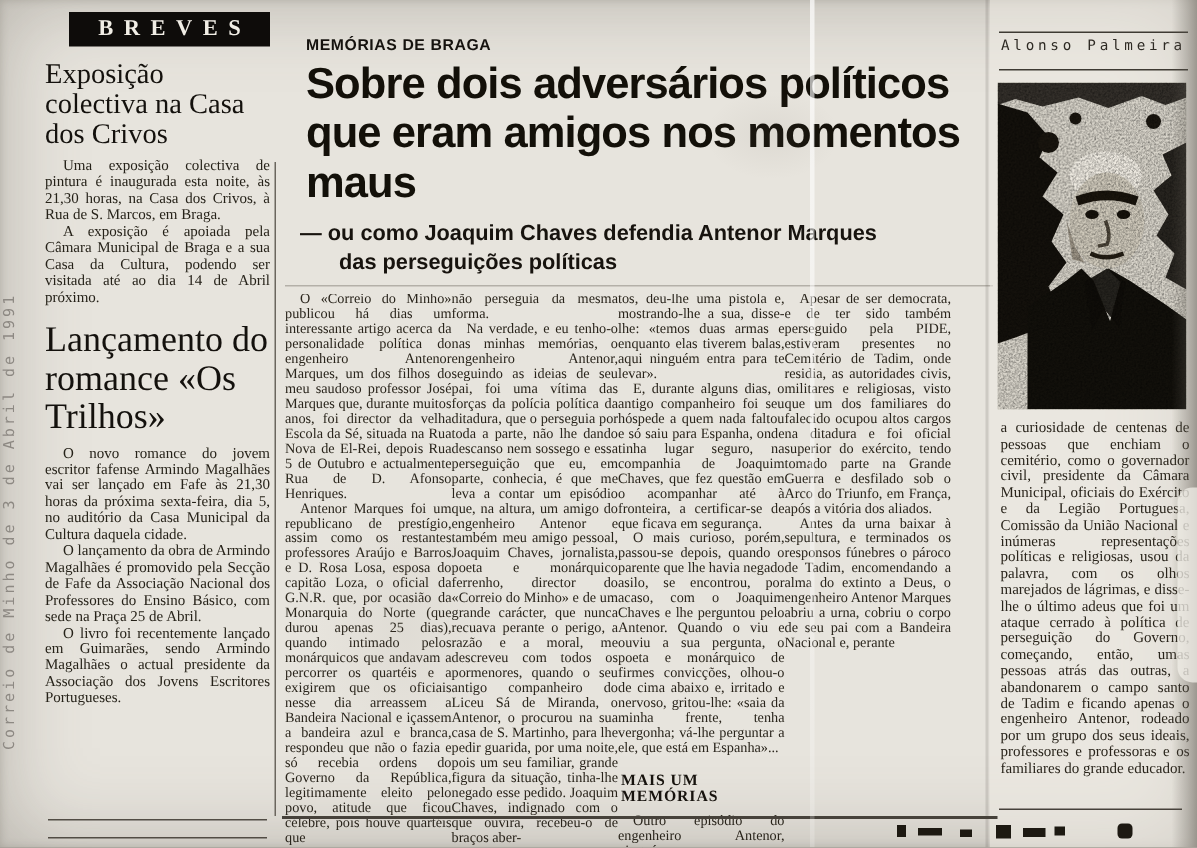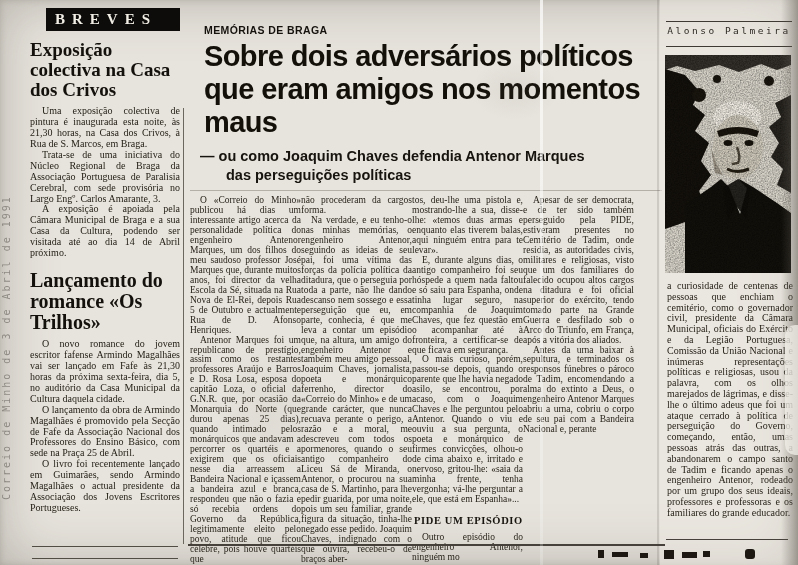--- a/index.html
+++ b/index.html
@@ -16,26 +16,26 @@
           border-radius:10px 0 0 10px;opacity:.75;z-index:8;}
   .strip-edge{position:absolute;left:657px;top:0;width:2px;height:565px;background:rgba(90,84,76,.18);z-index:2;}
   .smudge{position:absolute;border-radius:50%;pointer-events:none;z-index:1;}
   
   .margin-note{position:absolute;left:1px;top:120px;height:380px;width:20px;
           writing-mode:vertical-rl;transform:rotate(180deg);
           font-family:"DejaVu Sans Mono", monospace;font-size:10px;letter-spacing:2px;
           color:#8d8983;white-space:nowrap;}
   
   .sidebar{position:absolute;left:30px;top:8px;width:150px;height:534px;overflow:hidden;}
-  .breves-box{margin-left:16px;background:#0e0c0a;color:#f1eee6;
+  .breves-box{margin-left:16px;background:#0e0c0a;color:#f1eee6;text-align:center;
           font-family:"Liberation Serif", serif;font-weight:bold;font-size:15px;
           letter-spacing:7px;padding:3px 2px 3px 9px;}
-  .sb-title{font-family:"Liberation Serif", serif;font-weight:bold;color:#14110d;
+  .sb-title{font-family:"Liberation Serif", serif;font-weight:normal;color:#14110d;
           font-size:19px;line-height:1.06;margin:9px 0 6px 0;}
-  .sb-title.second{font-size:20px;margin-top:11px;}
+  .sb-title.second{font-size:24px;margin-top:11px;}
   .sidebar p{margin:0;font-size:10px;line-height:1.09;text-align:justify;text-indent:12px;}
   .sb-rule{position:absolute;left:32px;width:146px;height:0;border-top:1.6px solid #514c44;z-index:3;}
   
   .v-divider{position:absolute;left:183px;top:108px;width:1px;height:436px;background:#6b665e;z-index:2;}
   .main{position:absolute;left:190px;top:24px;width:474px;}
   .kicker{margin-left:14px;font-family:"Liberation Sans", sans-serif;font-weight:bold;
           font-size:10.5px;letter-spacing:.4px;color:#15120e;}
   .headline{margin:4px 16px 0 14px;font-family:"Liberation Sans", sans-serif;font-weight:bold;
           font-size:29px;line-height:1.13;letter-spacing:-.6px;color:#131009;}
   .deck{margin:9px 0 0 10px;font-family:"Liberation Sans", sans-serif;font-weight:bold;
@@ -72,21 +72,20 @@
   <div class="strip-edge"></div>
   <div class="smudge" style="left:210px;top:330px;width:120px;height:180px;background:radial-gradient(rgba(120,112,100,.07),transparent 70%);"></div>
   <div class="smudge" style="left:470px;top:60px;width:90px;height:60px;background:radial-gradient(rgba(120,112,100,.09),transparent 70%);"></div>
 
   <div class="margin-note">Correio de Minho de 3 de Abril de 1991</div>
 
   <aside class="sidebar">
     <div class="breves-box">BREVES</div>
     <h2 class="sb-title">Exposição colectiva na Casa dos Crivos</h2>
     <p>Uma exposição colectiva de pintura é inaugurada esta noite, às 21,30 horas, na Casa dos Crivos, à Rua de S. Marcos, em Braga.</p>
-    <p>Trata-se de uma iniciativa do Núcleo Regional de Braga da Associação Portuguesa de Paralisia Cerebral, com sede provisória no Largo Engº. Carlos Amarante, 3.</p>
     <p>A exposição é apoiada pela Câmara Municipal de Braga e a sua Casa da Cultura, podendo ser visitada até ao dia 14 de Abril próximo.</p>
     <h2 class="sb-title second">Lançamento do romance «Os Trilhos»</h2>
     <p>O novo romance do jovem escritor fafense Armindo Magalhães vai ser lançado em Fafe às 21,30 horas da próxima sexta-feira, dia 5, no auditório da Casa Municipal da Cultura daquela cidade.</p>
     <p>O lançamento da obra de Armindo Magalhães é promovido pela Secção de Fafe da Associação Nacional dos Professores do Ensino Básico, com sede na Praça 25 de Abril.</p>
     <p>O livro foi recentemente lançado em Guimarães, sendo Armindo Magalhães o actual presidente da Associação dos Jovens Escritores Portugueses.</p>
   </aside>
   <div class="sb-rule" style="top:546px;"></div>
   <div class="sb-rule" style="top:558px;"></div>
 
   <div class="v-divider"></div>
@@ -99,28 +98,28 @@
       <div>— ou como Joaquim Chaves defendia Antenor Marques</div>
       <div class="l2">das perseguições políticas</div>
     </div>
     <div class="deck-rule"></div>
     <div class="columns">
       <div class="col">
         <p>O «Correio do Minho» publicou há dias um interessante artigo acerca da personalidade política do engenheiro Antenor Marques, um dos filhos do meu saudoso professor José Marques que, durante muitos anos, foi director da velha Escola da Sé, situada na Rua Nova de El-Rei, depois Rua 5 de Outubro e actualmente Rua de D. Afonso Henriques.</p>
         <p>Antenor Marques foi um republicano de prestígio, assim como os restantes professores Araújo e Barros e D. Rosa Losa, esposa do capitão Loza, o oficial da G.N.R. que, por ocasião da Monarquia do Norte (que durou apenas 25 dias), quando intimado pelos monárquicos que andavam a percorrer os quartéis e a exigirem que os oficiais nesse dia arreassem a Bandeira Nacional e içassem a bandeira azul e branca, respondeu que não o fazia e só recebia ordens do Governo da República, legitimamente eleito pelo povo, atitude que ficou célebre, pois houve quartéis que</p>
       </div>
       <div class="col">
-        <p class="cont">não procederam da cargos forma.</p>
+        <p class="cont">não perseguia da mesma forma.</p>
         <p>Na verdade, e eu tenho-o nas minhas memórias, o engenheiro Antenor, seguindo as ideias de seu pai, foi uma vítima das forças da polícia política da ditadura, que o perseguia por toda a parte, não lhe dando descanso nem sossego e essa perseguição que eu, em parte, conhecia, é que me leva a contar um episódio que, na altura, um amigo do engenheiro Antenor e também meu amigo pessoal, Joaquim Chaves, jornalista, poeta e monárquico ferrenho, director do «Correio do Minho» e de um grande carácter, que nunca recuava perante o perigo, a razão e a moral, me descreveu com todos os pormenores, quando o seu antigo companheiro do Liceu Sá de Miranda, o Antenor, o procurou na sua casa de S. Martinho, para lhe pedir guarida, por uma noite, pois um seu familiar, grande figura da situação, tinha-lhe negado esse pedido. Joaquim Chaves, indignado com o que ouvira, recebeu-o de braços aber-</p>
       </div>
       <div class="col">
         <p class="cont">tos, deu-lhe uma pistola e, mostrando-lhe a sua, disse-lhe: «temos duas armas e enquanto elas tiverem balas, aqui ninguém entra para te levar».</p>
         <p>E, durante alguns dias, o antigo companheiro foi seu hóspede a quem nada faltou e só saiu para Espanha, onde tinha lugar seguro, na companhia de Joaquim Chaves, que fez questão em o acompanhar até à fronteira, a certificar-se de que ficava em segurança.</p>
         <p>O mais curioso, porém, passou-se depois, quando o parente que lhe havia negado asilo, se encontrou, por acaso, com o Joaquim Chaves e lhe perguntou pelo Antenor. Quando o viu e ouviu a sua pergunta, o poeta e monárquico de firmes convicções, olhou-o de cima abaixo e, irritado e nervoso, gritou-lhe: «saia da minha frente, tenha vergonha; vá-lhe perguntar a ele, que está em Espanha»...</p>
-        <h3 class="subhead">PIDE UM EPISÓDIO</h3>
+        <h3 class="subhead">MAIS UM MEMÓRIAS</h3>
         <p>Outro episódio do engenheiro Antenor, ninguém mo</p>
       </div>
       <div class="col">
         <p>Apesar de ser democrata, e de ter sido também perseguido pela PIDE, estiveram presentes no Cemitério de Tadim, onde residia, as autoridades civis, militares e religiosas, visto que um dos familiares do falecido ocupou altos cargos na ditadura e foi oficial superior do exército, tendo tomado parte na Grande Guerra e desfilado sob o Arco do Triunfo, em França, após a vitória dos aliados.</p>
         <p>Antes da urna baixar à sepultura, e terminados os responsos fúnebres o pároco de Tadim, encomendando a alma do extinto a Deus, o engenheiro Antenor Marques abriu a urna, cobriu o corpo de seu pai com a Bandeira Nacional e, perante</p>
       </div>
     </div>
   </main>
   <div class="bottom-rule"></div>
 

